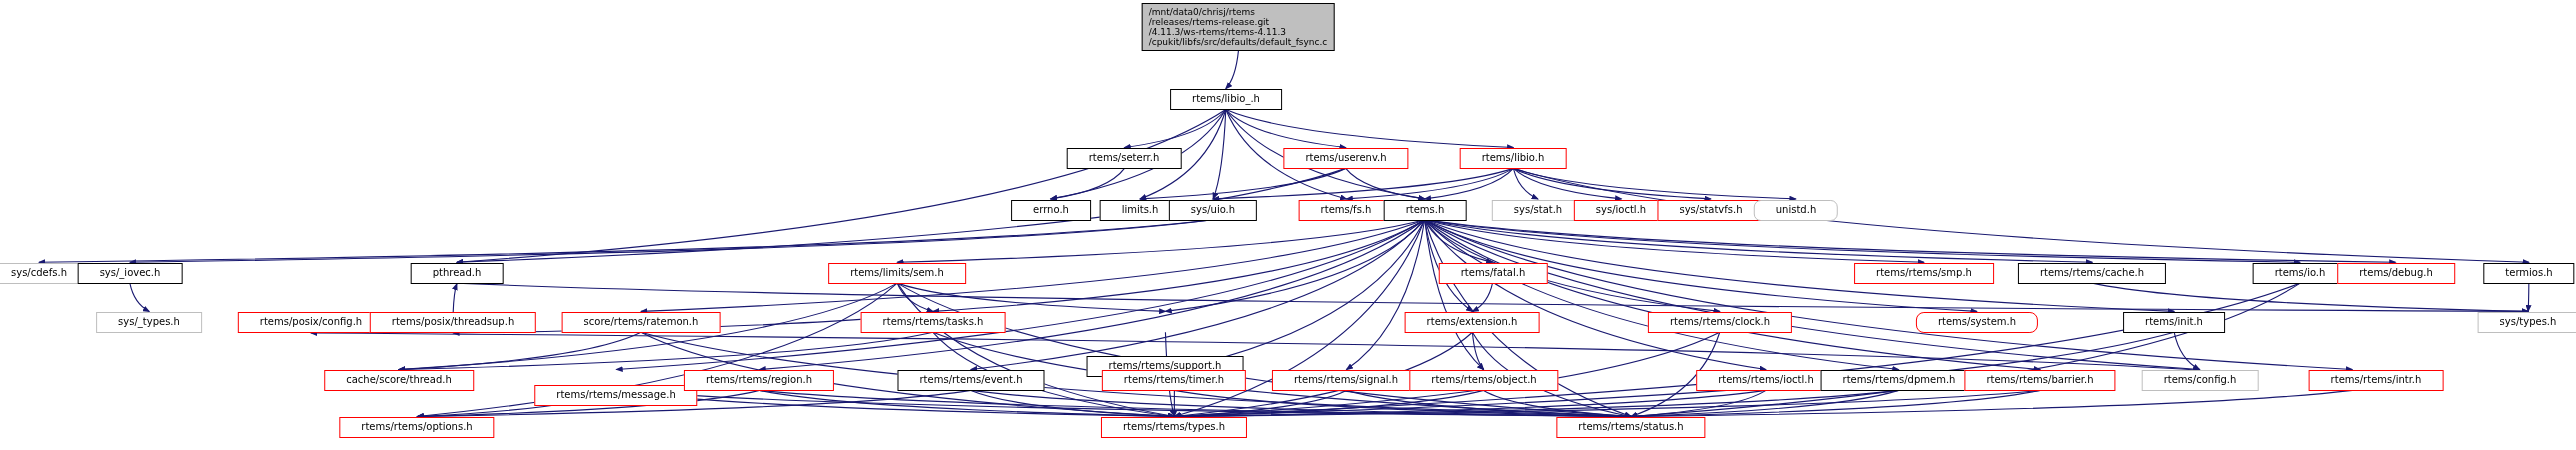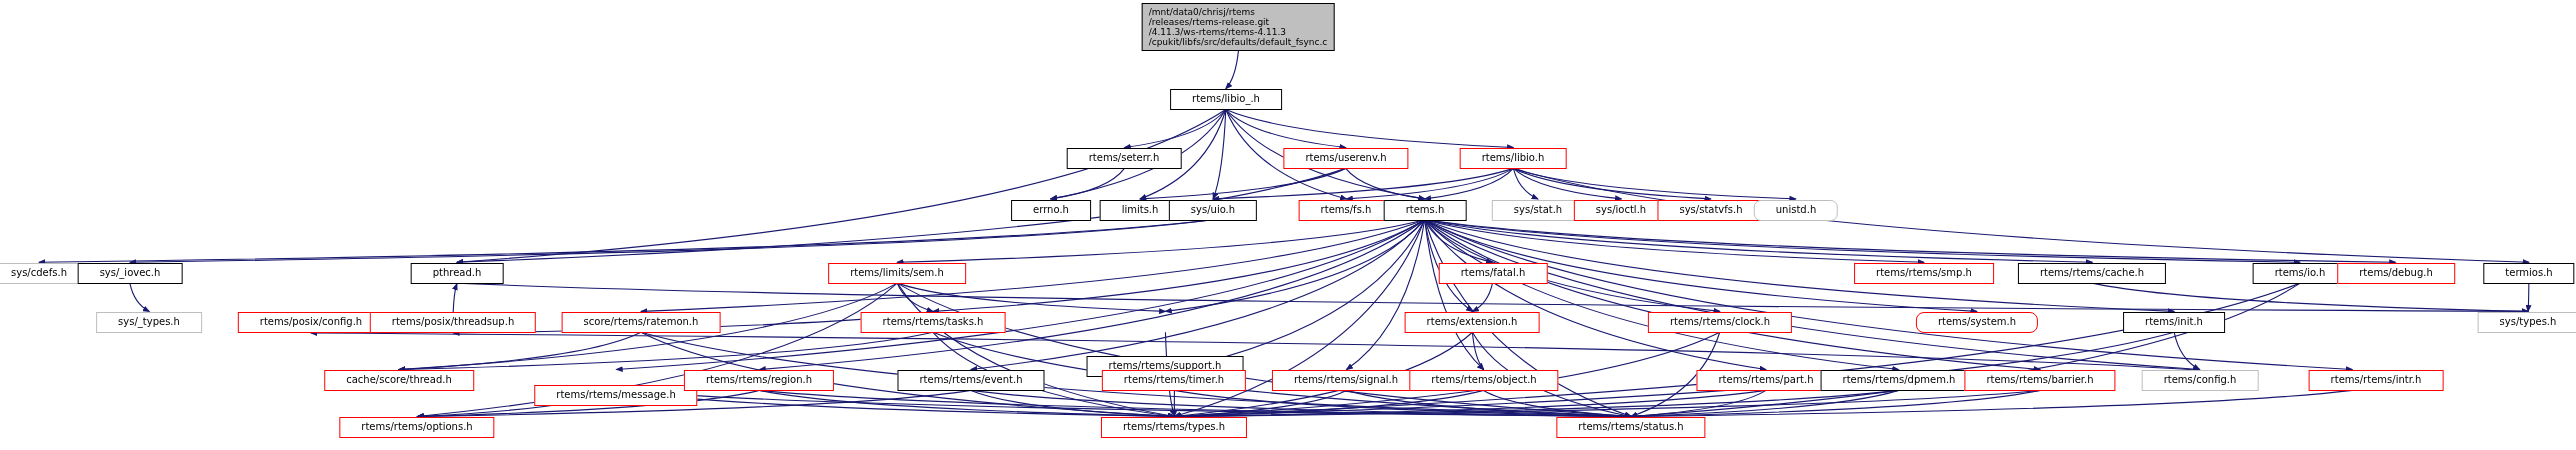--- a/index.html
+++ b/index.html
@@ -171,21 +171,21 @@
     <div class="node red" style="left: 1977px; top: 312px; border-radius: 8px;"><span class="lbl">rtems/system.h</span></div>
     <div class="node black" style="left: 2174px; top: 312px;"><span class="lbl">rtems/init.h</span></div>
     <div class="node gray" style="left: 2528px; top: 312px;"><span class="lbl">sys/types.h</span></div>
     <div class="node red" style="left: 399px; top: 370px;"><span class="lbl">cache/score/thread.h</span></div>
     <div class="node red" style="left: 616px; top: 385px;"><span class="lbl">rtems/rtems/message.h</span></div>
     <div class="node red" style="left: 759px; top: 370px;"><span class="lbl">rtems/rtems/region.h</span></div>
     <div class="node black" style="left: 971px; top: 370px;"><span class="lbl">rtems/rtems/event.h</span></div>
     <div class="node red" style="left: 1174px; top: 370px;"><span class="lbl">rtems/rtems/timer.h</span></div>
     <div class="node red" style="left: 1346px; top: 370px;"><span class="lbl">rtems/rtems/signal.h</span></div>
     <div class="node red" style="left: 1484px; top: 370px;"><span class="lbl">rtems/rtems/object.h</span></div>
-    <div class="node red" style="left: 1766px; top: 370px;"><span class="lbl">rtems/rtems/part.h</span></div>
+    <div class="node red" style="left: 1766px; top: 370px;"><span class="lbl">rtems/rtems/ioctl.h</span></div>
     <div class="node black" style="left: 1899px; top: 370px;"><span class="lbl">rtems/rtems/dpmem.h</span></div>
     <div class="node red" style="left: 2040px; top: 370px;"><span class="lbl">rtems/rtems/barrier.h</span></div>
     <div class="node gray" style="left: 2200px; top: 370px;"><span class="lbl">rtems/config.h</span></div>
     <div class="node red" style="left: 2352px; top: 370px; margin-left: 24px;"><span class="lbl">rtems/rtems/intr.h</span></div>
     <div class="node red" style="left: 417px; top: 417px;"><span class="lbl">rtems/rtems/options.h</span></div>
     <div class="node red" style="left: 1174px; top: 417px;"><span class="lbl">rtems/rtems/types.h</span></div>
     <div class="node red" style="left: 1631px; top: 417px;"><span class="lbl">rtems/rtems/status.h</span></div>
   </div>
 
 

